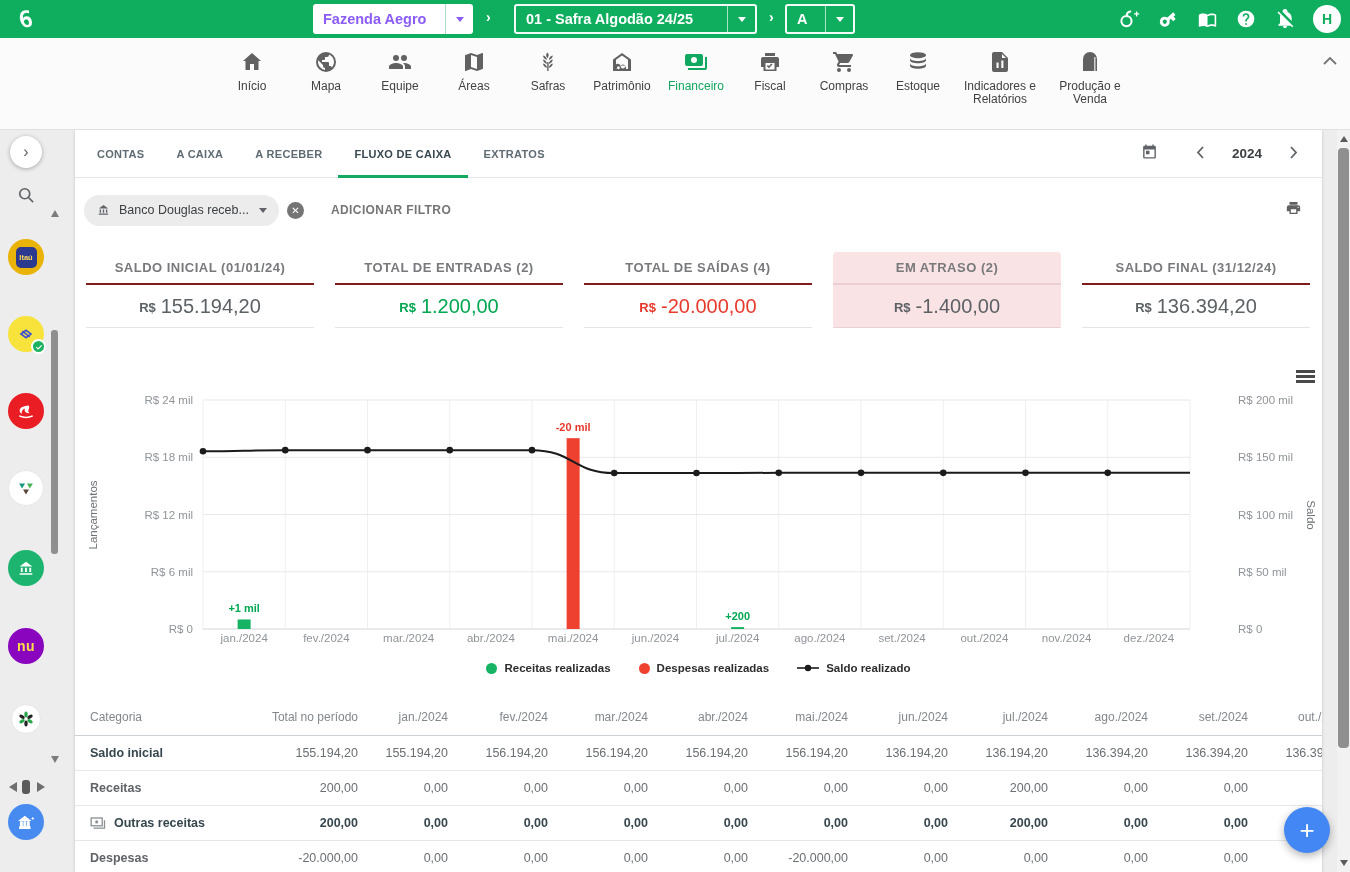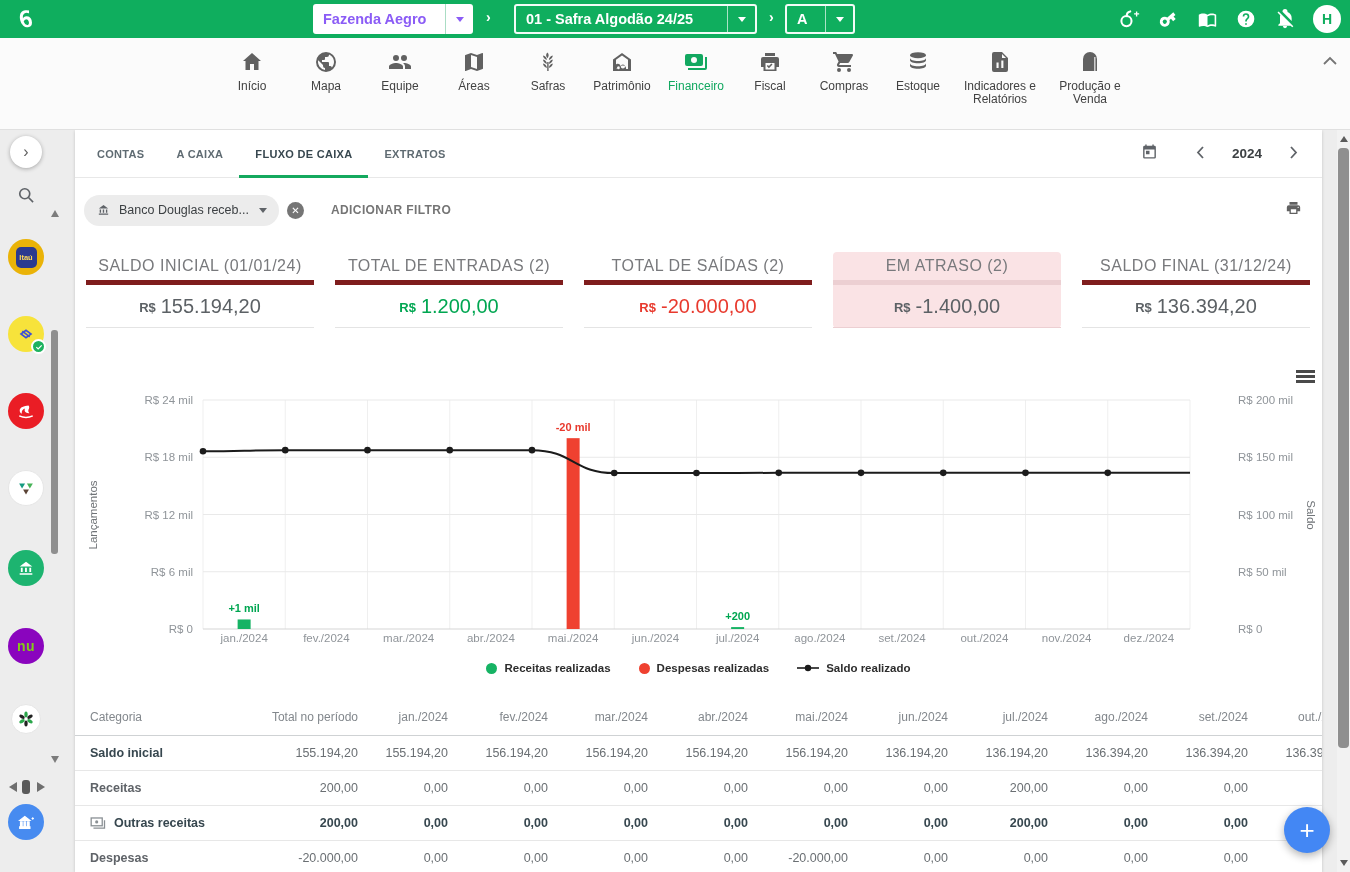--- a/index.html
+++ b/index.html
@@ -68,22 +68,22 @@
                 border-top:5px solid #5f6368; margin-left:2px; }
   .x-btn { width:17px; height:17px; border-radius:50%; background:#757575; color:#fff;
            font-size:10px; line-height:17px; text-align:center; margin-left:8px; cursor:pointer; }
   .add-filter { margin-left:27px; font-size:12px; font-weight:700; letter-spacing:.4px; color:#757575; cursor:pointer; }
   .printer { margin-left:auto; cursor:pointer; }
 
   
   .cards-row { position:absolute; left:11px; top:122px; display:flex; gap:21px; }
   .scard { width:228px; text-align:center; }
   .sc-label { height:33px; display:flex; align-items:center; justify-content:center;
-              font-size:16px; letter-spacing:.5px; color:#78797c; font-weight:400;
-              border-bottom:5px solid #7f1d1d; }
+              font-size:13px; letter-spacing:.5px; color:#78797c; font-weight:700;
+              border-bottom:2px solid #7f1d1d; }
   .sc-value { height:43px; display:flex; align-items:center; justify-content:center; gap:5px;
               border-bottom:1px solid #e4e4e4; font-size:20px; font-weight:500; color:#5c6165; }
   .sc-value .cur { font-size:13px; font-weight:700; position:relative; top:1px; }
   .scard.positive .sc-value { color:#00a651; }
   .scard.negative .sc-value { color:#e8392d; }
   .scard.alert { background:#fae3e5; border-radius:4px; }
   .scard.alert .sc-label, .scard.alert .sc-value { border-color:#eccfd2; }
 
   
   #chart-wrap { position:absolute; left:0; top:230px; width:1247px; height:302px; }
@@ -123,21 +123,21 @@
                justify-content:center; cursor:pointer; }
   .sb-expand { left:10px; top:6px; width:32px; height:32px; background:#fff;
                box-shadow:0 1px 4px rgba(0,0,0,.3); color:#616161; font-size:16px; }
   .sb-search { position:absolute; left:16px; top:55px; width:20px; height:20px; cursor:pointer; }
   .sb-bank { left:8px; width:36px; height:36px; }
   .sb-white { background:#fff; border:1px solid #e6e6e6; }
   .sb-badge { position:absolute; right:-2px; bottom:-2px; width:15px; height:15px; border-radius:50%;
               background:#1db25f; border:2px solid #fff; display:flex; align-items:center; justify-content:center; }
   .itau-sq { width:21px; height:21px; background:#2b3a8f; border-radius:5px; color:#ffd958;
              font-size:7.5px; font-weight:700; display:flex; align-items:center; justify-content:center; }
-  .nu-txt { color:#84cc16; font-weight:700; font-size:14px; letter-spacing:.5px; }
+  .nu-txt { color:#fde047; font-weight:700; font-size:14px; letter-spacing:.5px; }
   .sbs-up { position:absolute; left:51px; top:80px; width:0; height:0;
             border-left:4px solid transparent; border-right:4px solid transparent; border-bottom:7px solid #7c7c7c; }
   .sbs-thumb { position:absolute; left:51px; top:200px; width:7px; height:224px; background:#8f8f8f; border-radius:3px; }
   .sbs-down { position:absolute; left:51px; top:626px; width:0; height:0;
             border-left:4px solid transparent; border-right:4px solid transparent; border-top:7px solid #7c7c7c; }
   .hs-left { position:absolute; left:9px; top:652px; width:0; height:0;
              border-top:5.5px solid transparent; border-bottom:5.5px solid transparent; border-right:8px solid #6e6e6e; }
   .hs-right { position:absolute; left:37px; top:652px; width:0; height:0;
              border-top:5.5px solid transparent; border-bottom:5.5px solid transparent; border-left:8px solid #6e6e6e; }
   .hs-thumb { position:absolute; left:22px; top:650px; width:8px; height:14px; background:#5a5a5a; border-radius:3px; }
@@ -316,20 +316,23 @@
 
 <div class="card">
 
   <div class="tabs-bar" id="tabs-bar">
       <div class="tab">
         <span>CONTAS</span>
       </div>
       <div class="tab">
         <span>A CAIXA</span>
       </div>
+      <div class="tab">
+        <span>A RECEBER</span>
+      </div>
       <div class="tab active">
         <span>FLUXO DE CAIXA</span>
       </div>
       <div class="tab">
         <span>EXTRATOS</span>
       </div>
       <div class="year-nav">
         <span class="cal"><svg width="17" height="17" viewBox="0 0 24 24" fill="#5f6368">
             <path d="M19 4h-1V2h-2v2H8V2H6v2H5a2 2 0 0 0-2 2v14a2 2 0 0 0 2 2h14a2 2 0 0 0 2-2V6a2 2 0 0 0-2-2zm0 16H5V9h14zM7 11h5v5H7z"></path>
           </svg></span>
@@ -369,21 +372,21 @@
         </div>
       </div>
       <div class="scard positive">
         <div class="sc-label">TOTAL DE ENTRADAS (2)</div>
         <div class="sc-value">
           <span class="cur">R$</span>
           <span>1.200,00</span>
         </div>
       </div>
       <div class="scard negative">
-        <div class="sc-label">TOTAL DE SAÍDAS (2)</div>
+        <div class="sc-label">TOTAL DE SAÍDAS (4)</div>
         <div class="sc-value">
           <span class="cur">R$</span>
           <span>-20.000,00</span>
         </div>
       </div>
       <div class="scard alert">
         <div class="sc-label">EM ATRASO (2)</div>
         <div class="sc-value">
           <span class="cur">R$</span>
           <span>-1.400,00</span>

